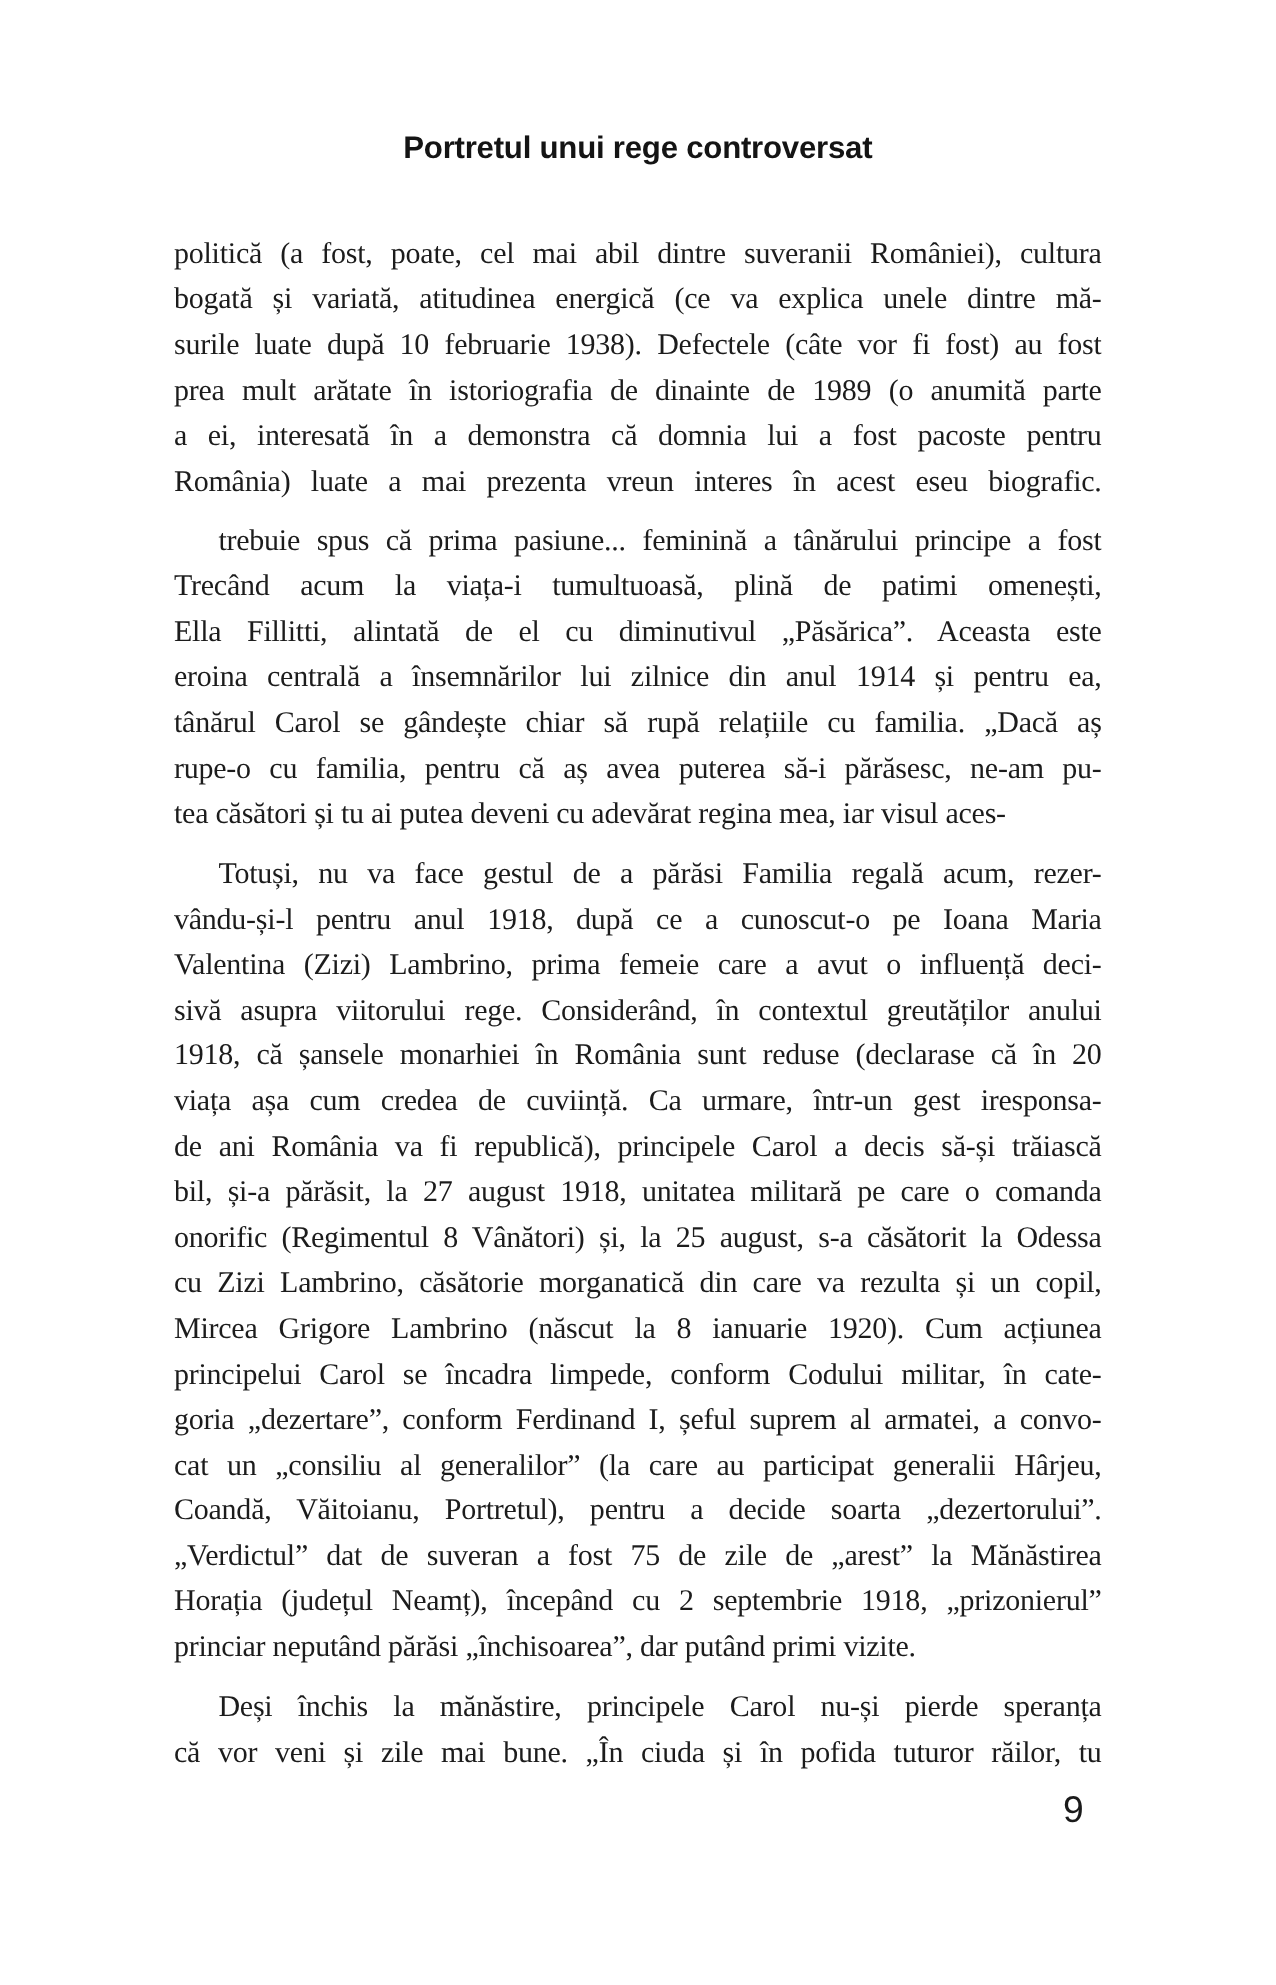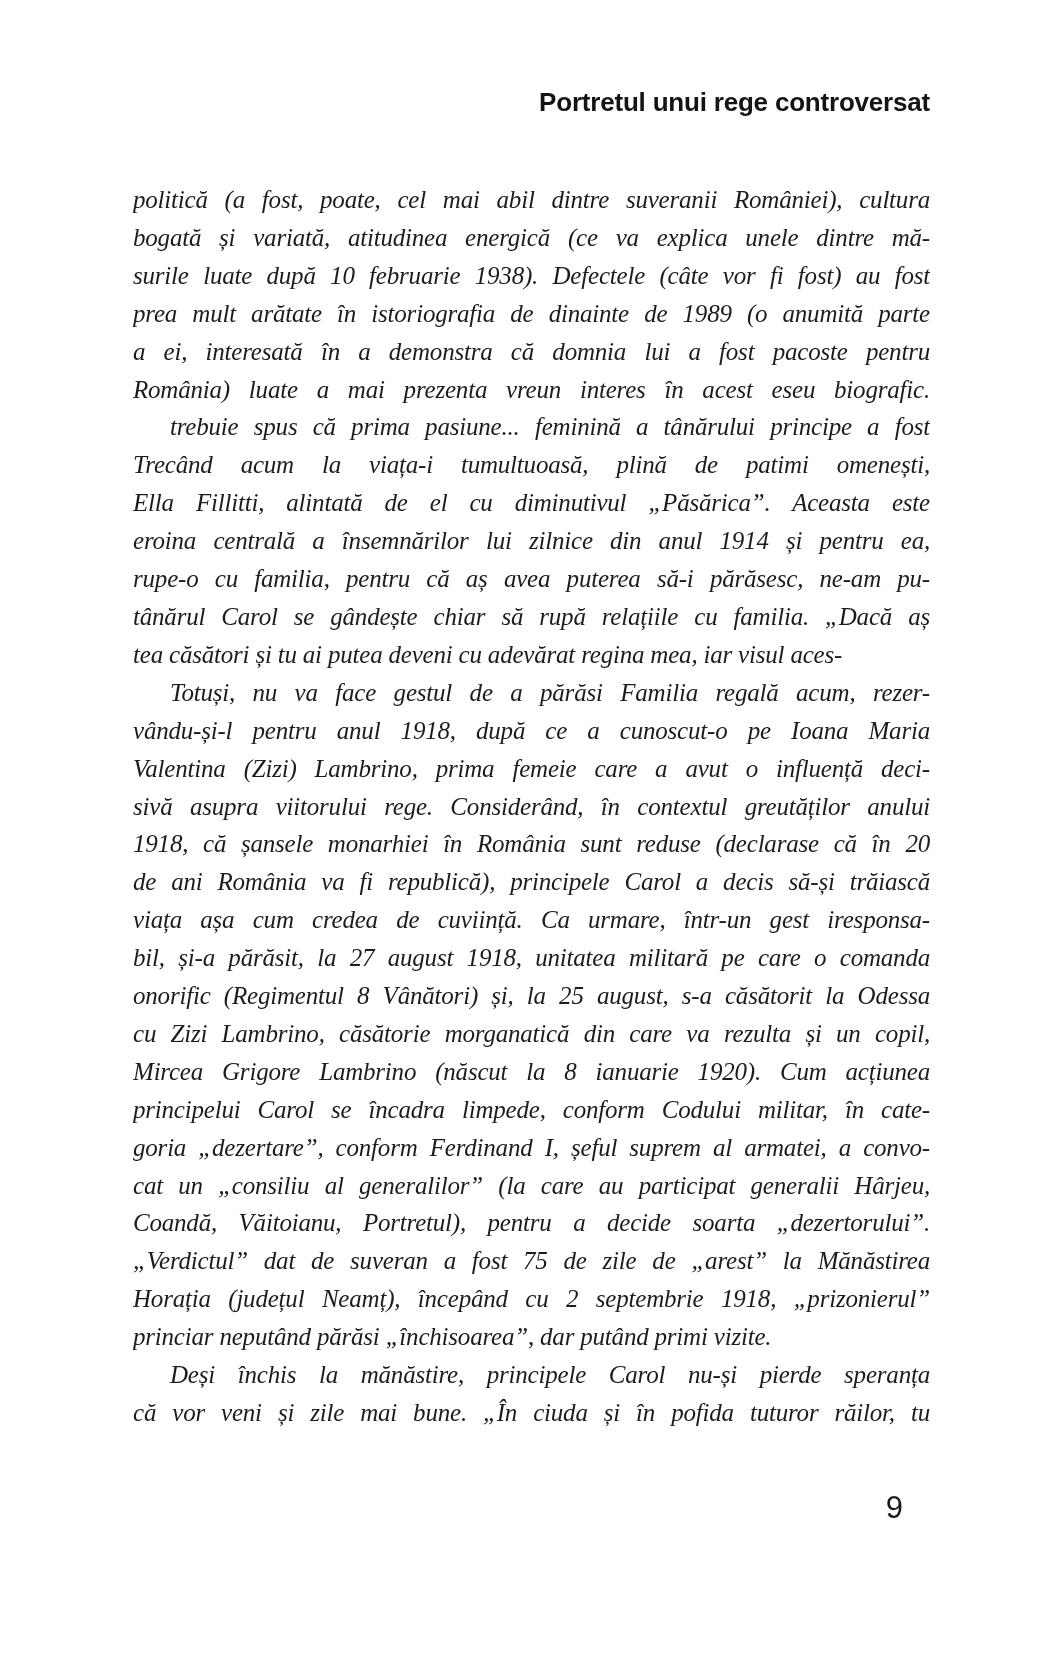--- a/index.html
+++ b/index.html
@@ -12,40 +12,40 @@
     width: 1063px;
     height: 1654px;
     background: #ffffff;
     overflow: hidden;
     font-family: "Liberation Serif", "DejaVu Serif", serif;
     color: #1c1c1c;
   }
   .page-header {
     position: absolute;
     left: 133px;
-    top: 87px;
+    top: 108px;
     width: 797px;
-    text-align: right;
+    text-align: center;
     font-family: "Liberation Sans", "DejaVu Sans", sans-serif;
     font-weight: 600;
     font-size: 26px;
     letter-spacing: -0.2px;
     color: #141414;
     white-space: nowrap;
   }
   .body-text {
     position: absolute;
     left: 133px;
     top: 181px;
     width: 797px;
     font-size: 25px;
     line-height: 37.9px;
     letter-spacing: -0.2px;
   }
-  .para { margin: 0; font-style: italic; }
+  .para { margin: 12px; }
   .line {
     text-align: justify;
     text-align-last: justify;
     max-height: 38px;
     overflow: hidden;
   }
   .para.indent .line:first-child { text-indent: 37px; }
   .para.natural-last .line:last-child { text-align-last: left; }
   .page-number {
     position: absolute;
@@ -72,32 +72,32 @@
         <div class="line">surile luate după 10 februarie 1938). Defectele (câte vor fi fost) au fost</div>
         <div class="line">prea mult arătate în istoriografia de dinainte de 1989 (o anumită parte</div>
         <div class="line">a ei, interesată în a demonstra că domnia lui a fost pacoste pentru</div>
         <div class="line">România) luate a mai prezenta vreun interes în acest eseu biografic.</div>
       </div>
       <div class="para indent natural-last">
         <div class="line">trebuie spus că prima pasiune... feminină a tânărului principe a fost</div>
         <div class="line">Trecând acum la viața-i tumultuoasă, plină de patimi omenești,</div>
         <div class="line">Ella Fillitti, alintată de el cu diminutivul „Păsărica”. Aceasta este</div>
         <div class="line">eroina centrală a însemnărilor lui zilnice din anul 1914 și pentru ea,</div>
+        <div class="line">tânărul Carol se gândește chiar să rupă relațiile cu familia. „Dacă aș</div>
         <div class="line">rupe-o cu familia, pentru că aș avea puterea să-i părăsesc, ne-am pu-</div>
-        <div class="line">tânărul Carol se gândește chiar să rupă relațiile cu familia. „Dacă aș</div>
         <div class="line">tea căsători și tu ai putea deveni cu adevărat regina mea, iar visul aces-</div>
       </div>
       <div class="para indent natural-last">
         <div class="line">Totuși, nu va face gestul de a părăsi Familia regală acum, rezer-</div>
         <div class="line">vându-și-l pentru anul 1918, după ce a cunoscut-o pe Ioana Maria</div>
         <div class="line">Valentina (Zizi) Lambrino, prima femeie care a avut o influență deci-</div>
         <div class="line">sivă asupra viitorului rege. Considerând, în contextul greutăților anului</div>
         <div class="line">1918, că șansele monarhiei în România sunt reduse (declarase că în 20</div>
+        <div class="line">viața așa cum credea de cuviință. Ca urmare, într-un gest iresponsa-</div>
         <div class="line">de ani România va fi republică), principele Carol a decis să-și trăiască</div>
-        <div class="line">viața așa cum credea de cuviință. Ca urmare, într-un gest iresponsa-</div>
         <div class="line">bil, și-a părăsit, la 27 august 1918, unitatea militară pe care o comanda</div>
         <div class="line">onorific (Regimentul 8 Vânători) și, la 25 august, s-a căsătorit la Odessa</div>
         <div class="line">cu Zizi Lambrino, căsătorie morganatică din care va rezulta și un copil,</div>
         <div class="line">Mircea Grigore Lambrino (născut la 8 ianuarie 1920). Cum acțiunea</div>
         <div class="line">principelui Carol se încadra limpede, conform Codului militar, în cate-</div>
         <div class="line">goria „dezertare”, conform Ferdinand I, șeful suprem al armatei, a convo-</div>
         <div class="line">cat un „consiliu al generalilor” (la care au participat generalii Hârjeu,</div>
         <div class="line">Coandă, Văitoianu, Portretul), pentru a decide soarta „dezertorului”.</div>
         <div class="line">„Verdictul” dat de suveran a fost 75 de zile de „arest” la Mănăstirea</div>
         <div class="line">Horația (județul Neamț), începând cu 2 septembrie 1918, „prizonierul”</div>

